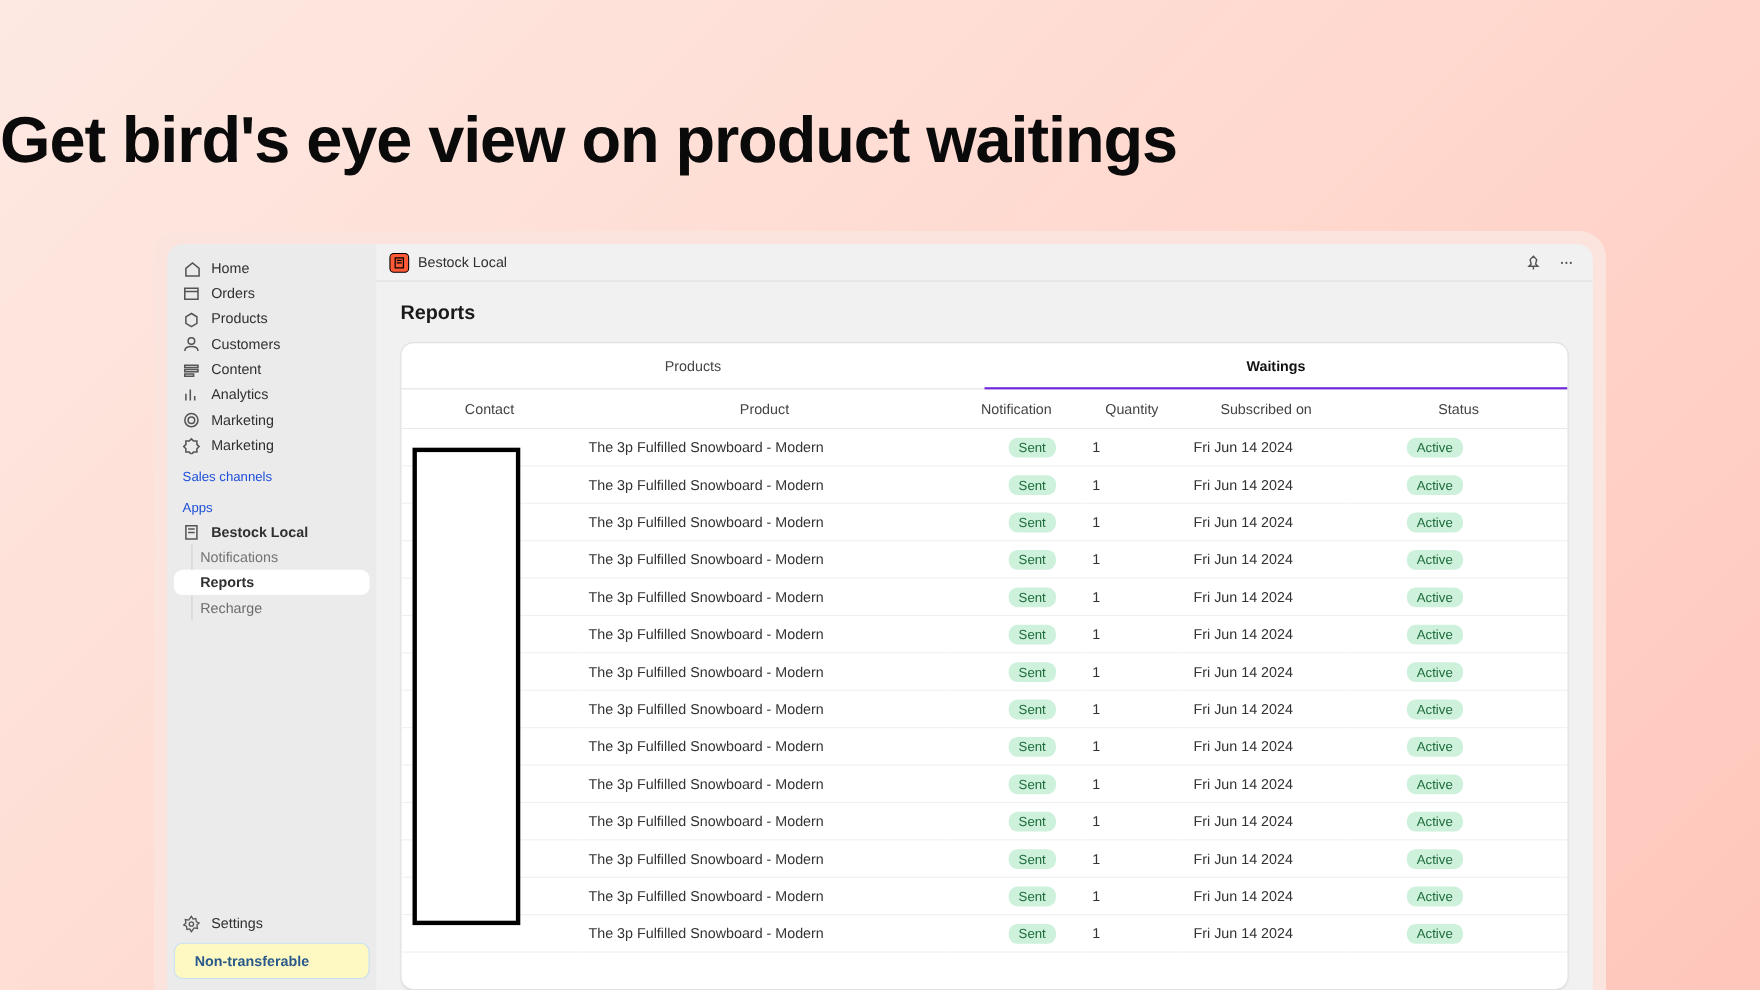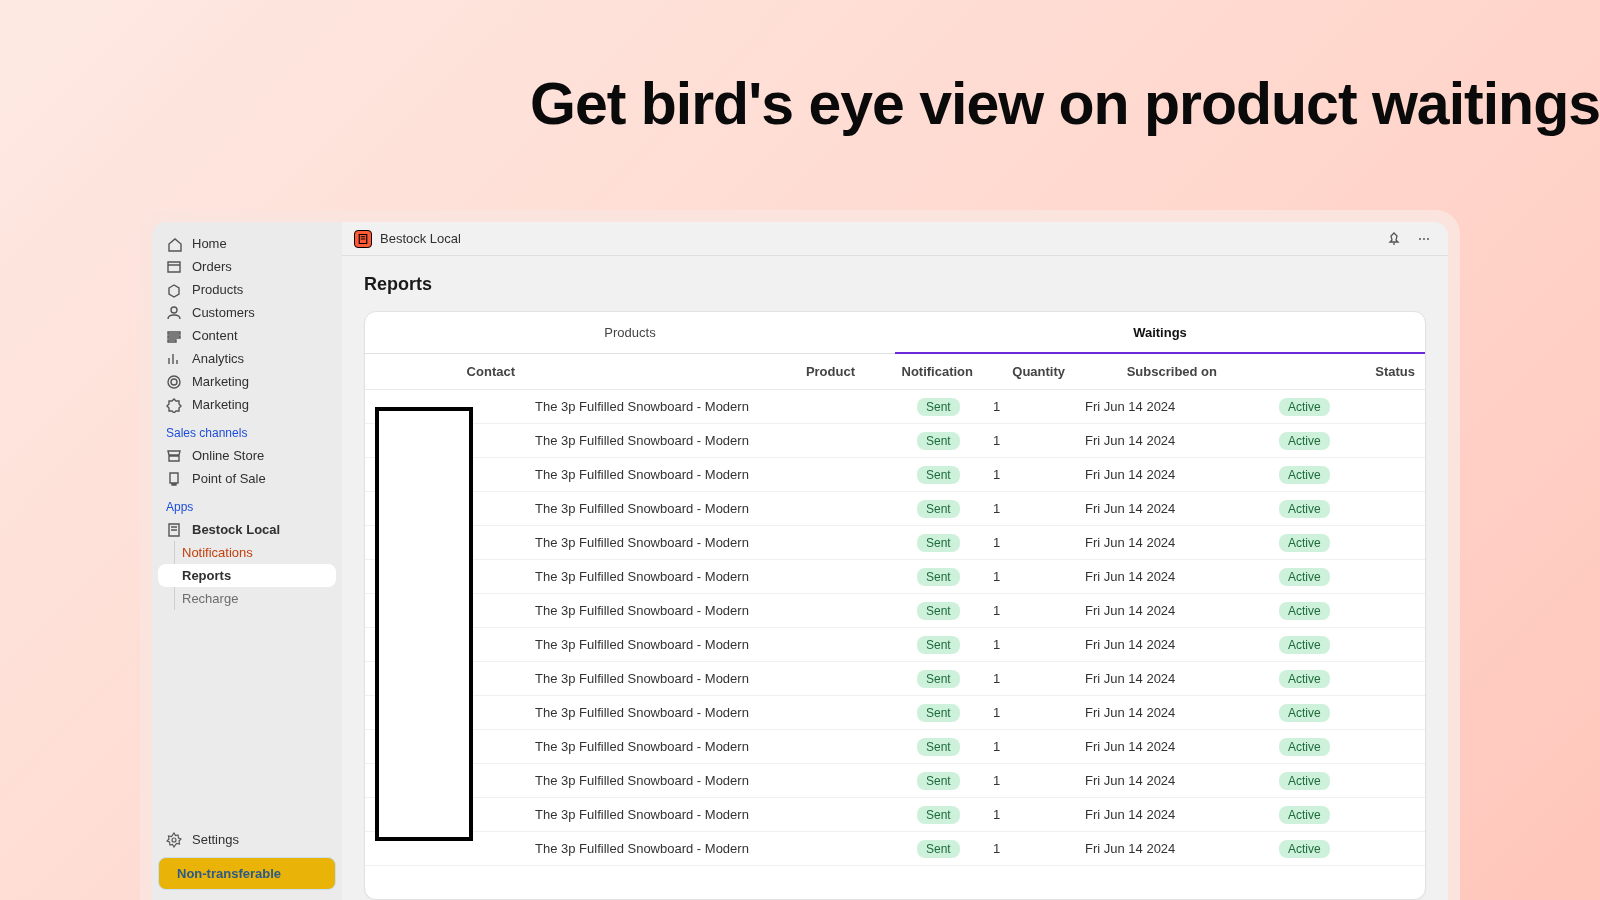--- a/index.html
+++ b/index.html
@@ -2,21 +2,21 @@
 <html><head>
 <meta charset="utf-8">
 <style>
 * { box-sizing: border-box; margin: 0; padding: 0; }
 body {
   font-family: -apple-system, BlinkMacSystemFont, "Segoe UI", Helvetica, Arial, sans-serif;
   width: 1600px; height: 900px; overflow: hidden;
   background: linear-gradient(135deg, #fde9e2 0%, #ffd6cc 60%, #ffc6bb 100%);
   color: #1a1a1a;
 }
-.hero { text-align: right; padding: 70px 0 30px; }
+.hero { text-align: left; padding: 70px 0 30px; margin-top: 23px; }
 .hero h1 { font-size: 59px; font-weight: 700; letter-spacing: -1px; color: #0a0a0a; }
 .app-frame {
   position: absolute; left: 140px; top: 210px; right: 140px; bottom: 0;
   background: #fbe4dd;
   border-radius: 24px 24px 0 0;
   padding: 12px 12px 0 12px;
   display: flex; gap: 0;
 }
 .sidebar {
   width: 190px; flex-shrink: 0;
@@ -41,21 +41,21 @@
   padding: 10px 8px 4px; font-size:12px; color:#1d4ed8;
 }
 .nav-sub { padding-left: 24px; position: relative; }
 .nav-sub::before { content:""; position:absolute; left:16px; top:0; bottom:0; width:1px; background:#cfcfcf; }
 .nav-sub.active { background:#fff; border-radius:8px; font-weight:600; }
 .nav-sub.active::before { display:none; }
 .nav-item.bold { font-weight:600; }
 .spacer { flex:1; }
 .nontransfer {
   margin: 6px 0 0; padding: 8px 10px;
-  background:#eab308; border:1px solid #c7dff2;
+  background:#fef9c3; border:1px solid #c7dff2;
   border-radius:8px; display:flex; gap:8px; align-items:center;
   color:#2a5a8a; font-weight:600; font-size:13px;
 }
 .main {
   flex:1; background:#f1f1f1;
   border-radius: 0 14px 0 0;
   display:flex; flex-direction:column;
   overflow:hidden;
 }
 .topbar {
@@ -75,21 +75,21 @@
 .page-title { font-size:18px; font-weight:700; margin-bottom:16px; }
 .card {
   background:#fff; border-radius:12px; border:1px solid #e1e1e1;
   box-shadow: 0 1px 2px rgba(0,0,0,0.04);
   overflow:hidden; flex:1;
 }
 .tabs { display:flex; height:42px; align-items:stretch; }
 .tab { flex:1; display:flex; align-items:center; justify-content:center; font-size:13px; color:#444; cursor:pointer; border-bottom:1px solid #e1e1e1; }
 .tab.active { border-bottom:2px solid #6d28d9; font-weight:600; color:#111; }
 .table { width:100%; border-collapse:collapse; font-size:13px; }
-.table thead th { text-align:right; font-weight:700; color:#444; padding:10px 10px; border-bottom:1px solid #e9e9e9; }
+.table thead th { text-align:center; font-weight:400; color:#444; padding:10px 10px; border-bottom:1px solid #e9e9e9; }
 .table tbody td { padding:7.5px 10px; border-bottom:1px solid #f0f0f0; color:#333; }
 .table .col-contact { width:160px; }
 .table .col-product { width:340px; }
 .table .col-notif { width:118px; }
 .table .col-qty { width:92px; }
 .table .col-date { width:152px; }
 .badge { display:inline-block; padding:2px 9px; border-radius:8px; font-size:12px; background:#cdf1db; color:#1d6b3b;margin-left:42px; }
 .contact-redact {
   position:absolute; width:98px;
   border:4px solid #000; background:#fff;
@@ -171,57 +171,39 @@
           </span>
           <span>Marketing</span>
         </li>
       </ul>
     <div class="nav-section-header">
       <span>Sales channels</span>
       <span class="icon"><svg viewBox="0 0 16 16" stroke="currentColor" fill="none" stroke-width="1.5">
             <path class="ic" d="M6 4l4 4-4 4"></path>
           </svg></span>
     </div>
-    <ul class="nav-list" id="nav-sales">
-        <li class="nav-item">
-          <span class="icon">
-            <svg viewBox="0 0 16 16" stroke="currentColor" fill="none" stroke-width="1.4">
-              <path d="M2 3h12l-1 4H3zM3 8h10v5H3z"></path>
-            </svg>
-          </span>
-          <span>Online Store</span>
-        </li>
-        <li class="nav-item">
-          <span class="icon">
-            <svg viewBox="0 0 16 16" stroke="currentColor" fill="none" stroke-width="1.4">
-              <path d="M4 2h8v10H4zM6 13h4v1H6z"></path>
-            </svg>
-          </span>
-          <span>Point of Sale</span>
-        </li>
-      </ul>
     <div class="nav-section-header">
       <span>Apps</span>
       <span class="icon"><svg viewBox="0 0 16 16" stroke="currentColor" fill="none" stroke-width="1.5">
             <path class="ic" d="M6 4l4 4-4 4"></path>
           </svg></span>
     </div>
     <ul class="nav-list" id="nav-apps">
         <li class="nav-item bold">
           <span class="icon">
             <svg viewBox="0 0 16 16" stroke="currentColor" fill="none" stroke-width="1.4">
               <path d="M3 2h10v12H3z M5 5h6M5 8h6"></path>
             </svg>
           </span>
           <span>Bestock Local</span>
         </li>
       </ul>
     <ul class="nav-list" id="nav-appsub">
         <li class="nav-item nav-sub">
-          <span style="color: #c2410c;">Notifications</span>
+          <span style="color: #737373;">Notifications</span>
         </li>
         <li class="nav-item nav-sub active">
           <span style="font-weight: 700;">Reports</span>
         </li>
         <li class="nav-item nav-sub">
           <span style="color: rgb(109, 109, 109);">Recharge</span>
         </li>
       </ul>
     <div class="spacer"></div>
     <ul class="nav-list">

